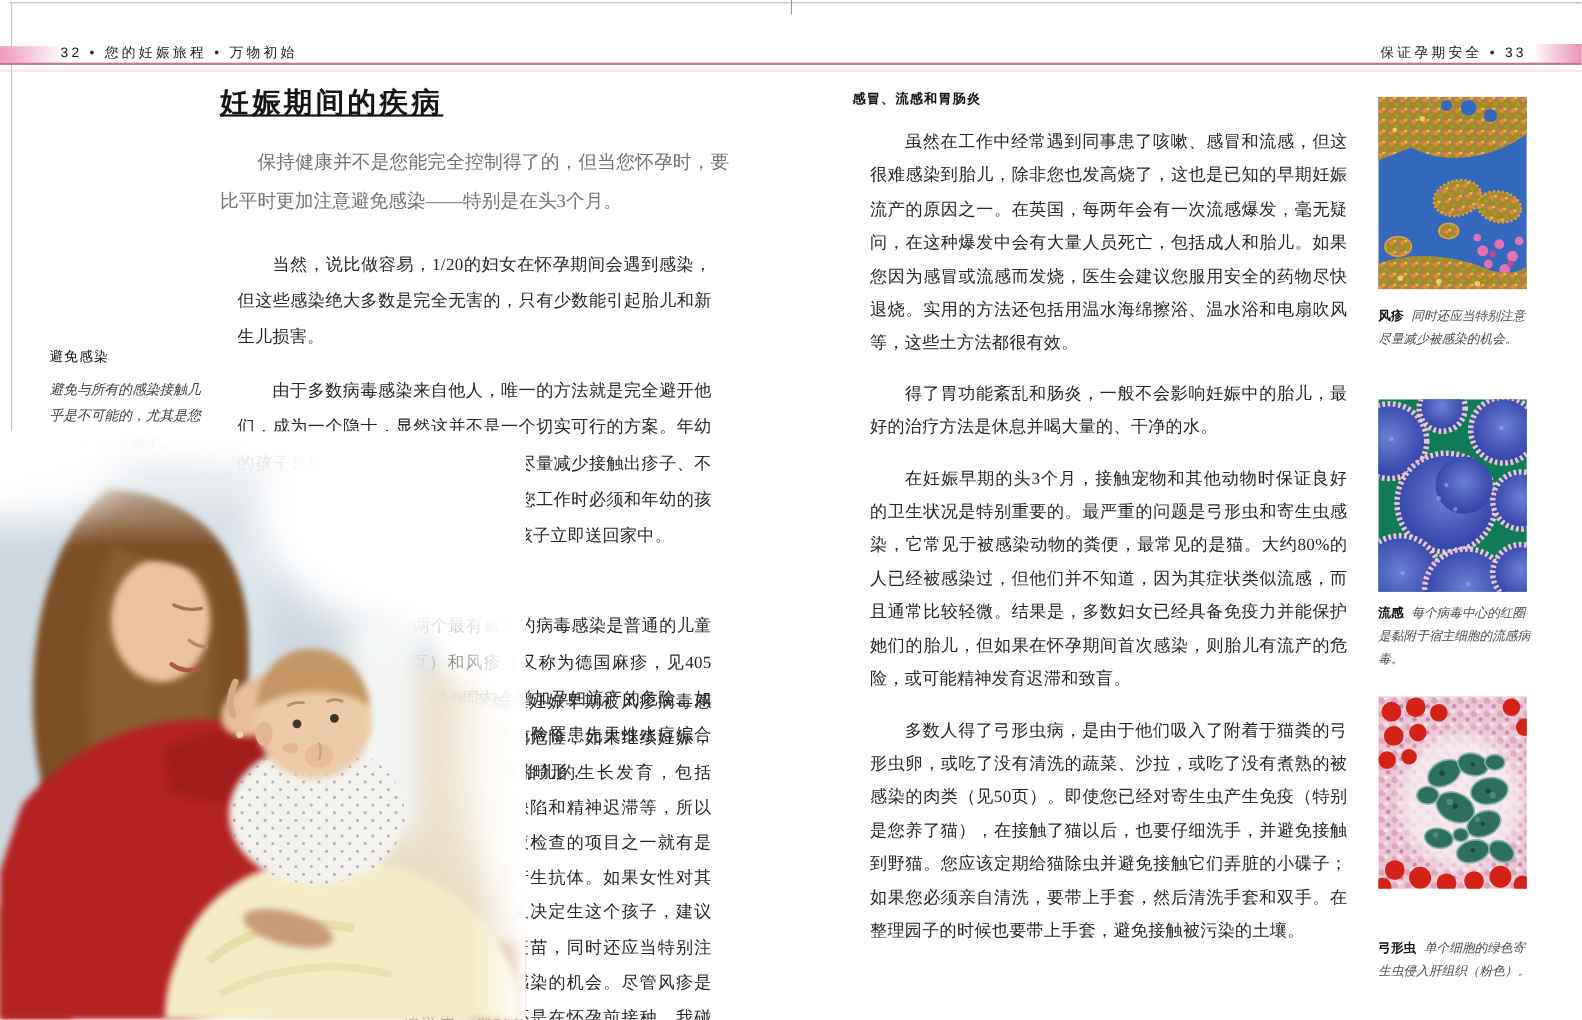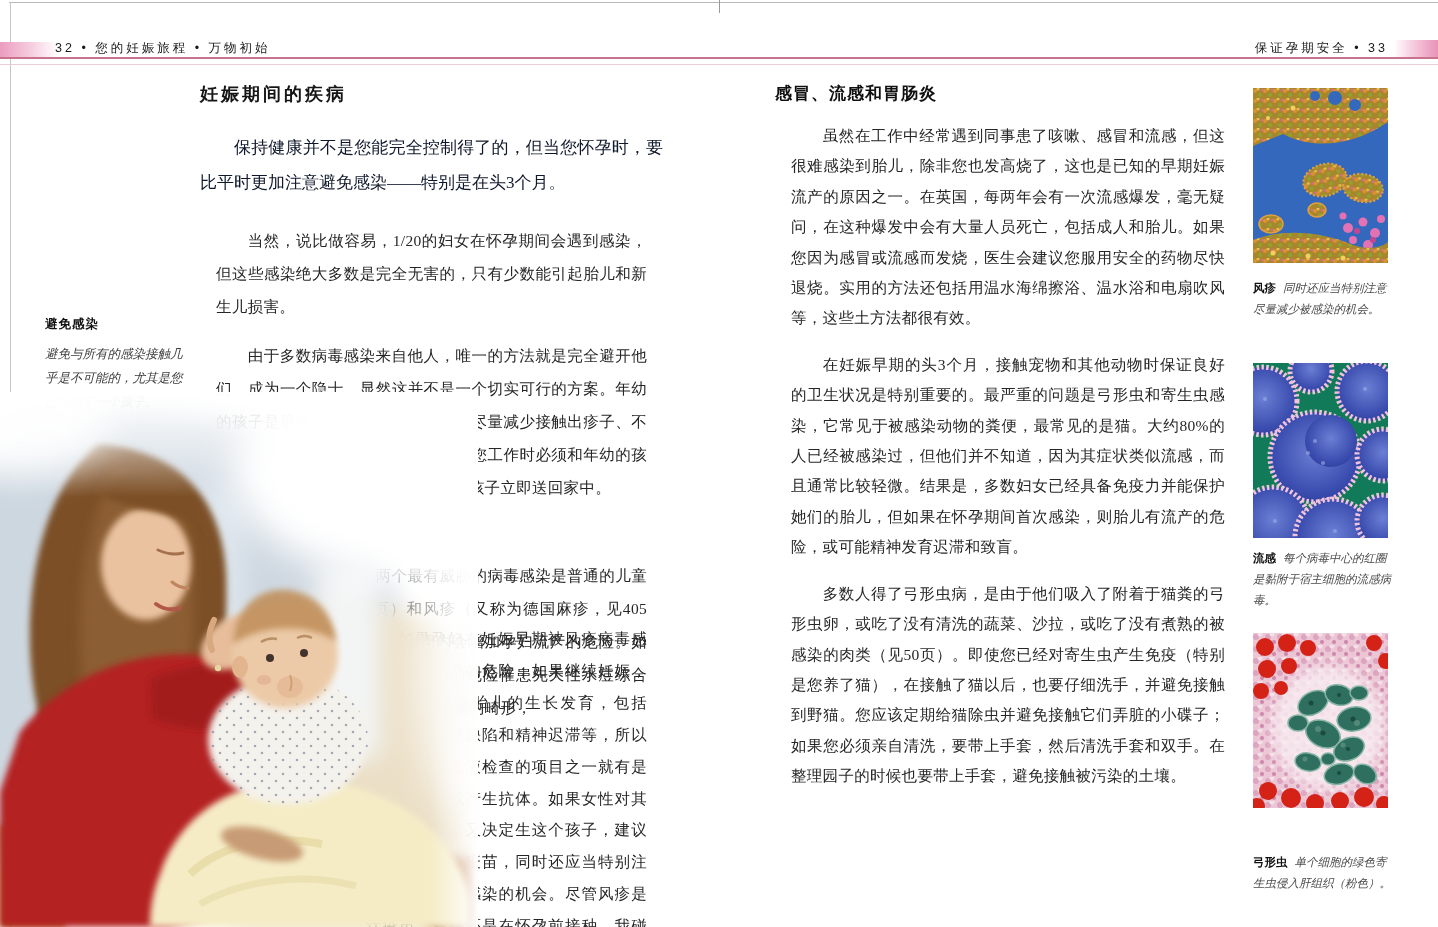--- a/index.html
+++ b/index.html
@@ -18,35 +18,35 @@
      background:linear-gradient(270deg,#e892b8 0%,#f6cfe0 60%,#ffffff 100%);}
   .hdr{position:absolute;top:40px;font-family:"Liberation Sans",sans-serif;
      font-weight:400;font-size:12.5px;letter-spacing:3px;color:#1a1a1a;white-space:nowrap;}
   .hdr-left{left:55px;}
   .hdr-right{right:50px;}
   .rule1{position:absolute;left:0;top:57px;width:1438px;height:2px;background:#c9728e;}
   .rule2{position:absolute;left:0;top:64px;width:1438px;height:1px;background:#eccdd7;}
 
   
   .l-col{position:absolute;left:200px;top:76px;width:463px;}
-  .page-title{margin:0 0 18px 0;font-weight:600;font-size:18px;line-height:36px;
-     letter-spacing:3px;color:#151515;}
+  .page-title{margin:0 0 18px 0;font-weight:600;font-size:26px;line-height:36px;
+     letter-spacing:3px;color:#151515;text-decoration:underline;}
   .lead{margin:10px 0 24px 0;font-size:17px;line-height:35px;text-indent:2em;
-     color:#0f172a;text-align:justify;}
+     color:#737373;text-align:justify;}
   .para{margin:16px;font-size:15.5px;line-height:33px;text-indent:2.05em;
      text-align:justify;letter-spacing:.3px;}
   .sec-head{margin:14px 0 10px 0;font-family:"Liberation Sans",sans-serif;
-     font-weight:700;font-size:17px;letter-spacing:1px;color:#101010;}
+     font-weight:700;font-size:12px;letter-spacing:1px;color:#101010;}
   .p-tail{font-size:15.5px;line-height:33px;padding-left:26px;letter-spacing:.3px;}
   .l-narrow{position:absolute;left:350px;top:607px;width:313px;}
   .l-narrow .para{line-height:31.9px;}
 
   .m-note{position:absolute;left:45px;top:316px;width:142px;
      font-family:"Liberation Sans",sans-serif;}
-  .m-note-label{font-weight:700;font-size:12.5px;color:#101010;margin-bottom:9px;
+  .m-note-label{font-weight:400;font-size:12.5px;color:#101010;margin-bottom:9px;
      letter-spacing:1px;}
   .m-note-body{font-style:italic;font-size:12.5px;line-height:24px;color:#3d3d3d;}
 
   .photo{position:absolute;left:0;top:392px;width:478px;height:535px;z-index:1;}
 
   
   .r-col{position:absolute;left:775px;top:82px;width:466px;}
   .r-col .para{line-height:30.4px;}
   .r-col .sec-head{margin:0 0 11px 0;}
   .r-col .sec-head.sec2{margin:27px 0 11px 0;}
@@ -174,20 +174,21 @@
   <ellipse cx="432" cy="78" rx="200" ry="115" fill="#ffffff" filter="url(#ph-b18)"></ellipse>
   <rect x="430" y="0" width="48" height="535" fill="url(#ph-fadeR)"></rect>
   <ellipse cx="474" cy="280" rx="60" ry="150" fill="#ffffff" opacity="0.75" filter="url(#ph-b18)"></ellipse>
   <ellipse cx="20" cy="25" rx="90" ry="55" fill="#ffffff" opacity="0.9" filter="url(#ph-b18)"></ellipse>
 </svg>
 </div>
 
 <div class="r-col">
   <h3 class="sec-head">感冒、流感和胃肠炎</h3>
   <p class="para">虽然在工作中经常遇到同事患了咳嗽、感冒和流感，但这很难感染到胎儿，除非您也发高烧了，这也是已知的早期妊娠流产的原因之一。在英国，每两年会有一次流感爆发，毫无疑问，在这种爆发中会有大量人员死亡，包括成人和胎儿。如果您因为感冒或流感而发烧，医生会建议您服用安全的药物尽快退烧。实用的方法还包括用温水海绵擦浴、温水浴和电扇吹风等，这些土方法都很有效。</p>
+  <p class="para">得了胃功能紊乱和肠炎，一般不会影响妊娠中的胎儿，最好的治疗方法是休息并喝大量的、干净的水。</p>
   <p class="para">在妊娠早期的头3个月，接触宠物和其他动物时保证良好的卫生状况是特别重要的。最严重的问题是弓形虫和寄生虫感染，它常见于被感染动物的粪便，最常见的是猫。大约80%的人已经被感染过，但他们并不知道，因为其症状类似流感，而且通常比较轻微。结果是，多数妇女已经具备免疫力并能保护她们的胎儿，但如果在怀孕期间首次感染，则胎儿有流产的危险，或可能精神发育迟滞和致盲。</p>
   <p class="para">多数人得了弓形虫病，是由于他们吸入了附着于猫粪的弓形虫卵，或吃了没有清洗的蔬菜、沙拉，或吃了没有煮熟的被感染的肉类（见50页）。即使您已经对寄生虫产生免疫（特别是您养了猫），在接触了猫以后，也要仔细洗手，并避免接触到野猫。您应该定期给猫除虫并避免接触它们弄脏的小碟子；如果您必须亲自清洗，要带上手套，然后清洗手套和双手。在整理园子的时候也要带上手套，避免接触被污染的土壤。</p>
 
 </div>
 
 <div class="fig" style="top:88px;">
 <svg width="135" height="175" viewBox="0 0 135 175" xmlns="http://www.w3.org/2000/svg">
   <defs>
     <pattern id="f1-sp" width="10" height="10" patternUnits="userSpaceOnUse">
       <rect width="10" height="10" fill="#a8862e"></rect>

